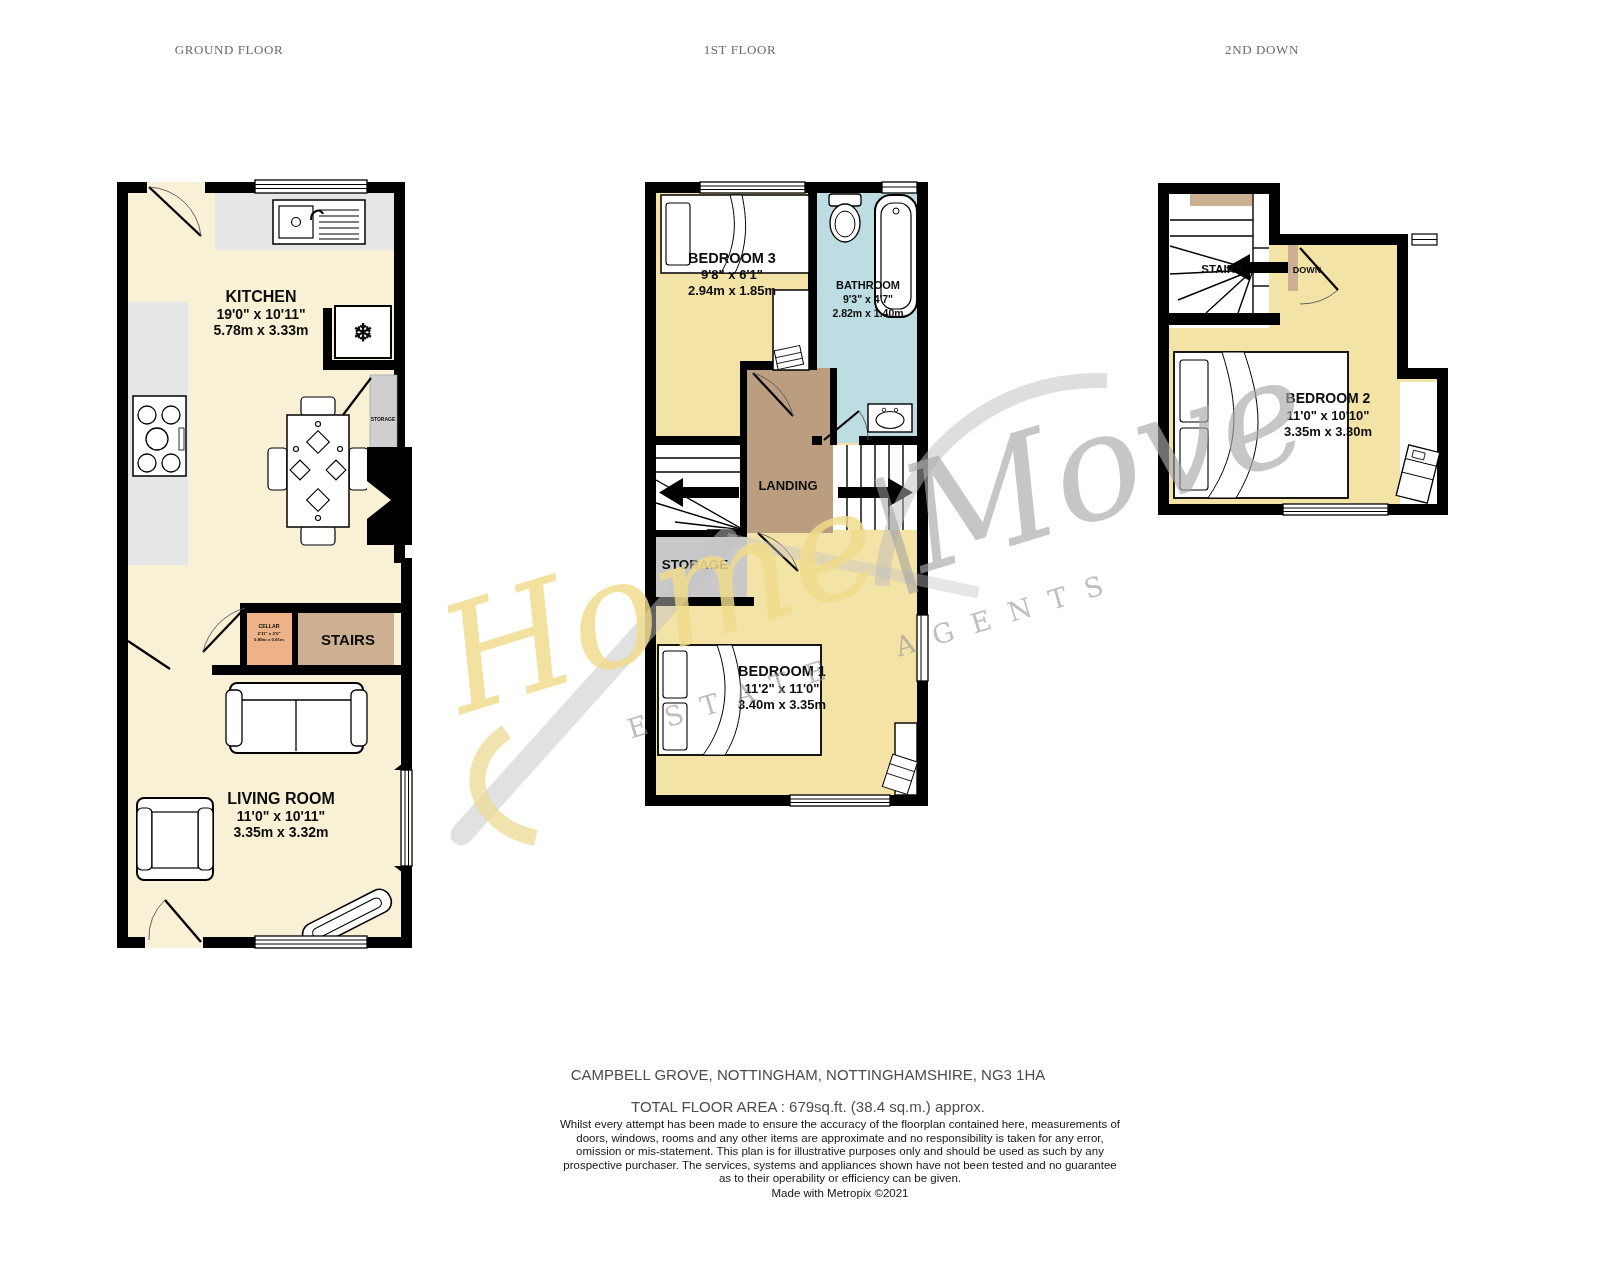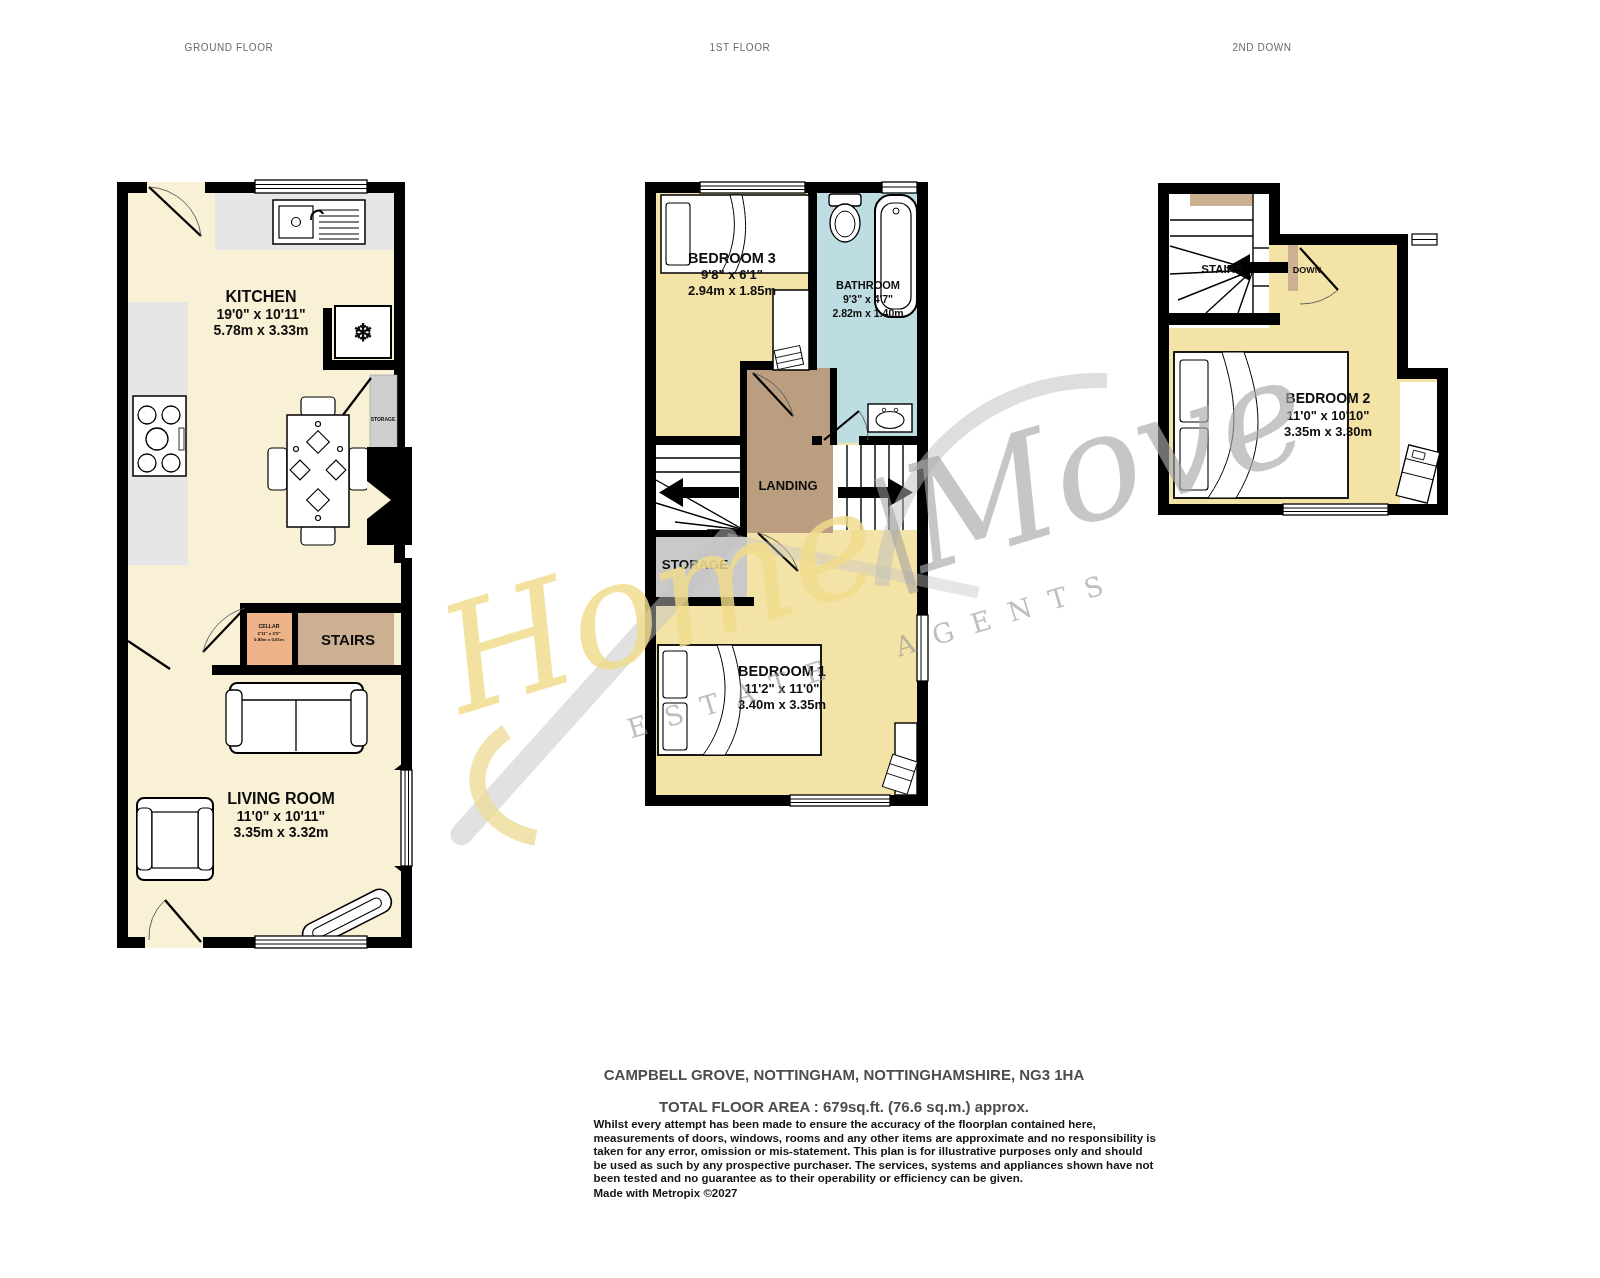--- a/index.html
+++ b/index.html
@@ -1,33 +1,33 @@
 <!DOCTYPE html>
 <html><head>
 <meta charset="utf-8">
 <style>
   html,body{margin:0;padding:0;background:#ffffff;}
   .canvas{position:relative;width:1600px;height:1278px;background:#fff;overflow:hidden;
           font-family:"Liberation Sans",sans-serif;}
-  .floor-label{position:absolute;transform:translateX(-50%);font-size:10px;color:#6a6a6a;
-               letter-spacing:.6px;white-space:nowrap;}
+  .floor-label{position:absolute;transform:translateX(-50%);font-size:13px;color:#6a6a6a;
+               letter-spacing:.6px;white-space:nowrap;font-family:Liberation Serif, serif;}
   .plan{position:absolute;}
   svg text{font-family:"Liberation Sans",sans-serif;font-weight:bold;fill:#0d0d0d;text-anchor:middle;}
   .watermark{position:absolute;left:385px;top:395px;width:800px;height:430px;
              transform:rotate(-17deg);pointer-events:none;z-index:6;}
   .wm-swoosh{position:absolute;left:0;top:0;}
   .wm-text{position:absolute;left:60px;top:95px;font-family:"DejaVu Serif",serif;
            font-style:italic;font-size:148px;line-height:1;white-space:nowrap;}
   .wm-part1{color:rgba(240,220,138,0.82);}
   .wm-divider{color:rgba(158,158,158,0.55);font-size:120px;vertical-align:12px;margin:0 -6px 0 2px;}
   .wm-part2{color:rgba(168,168,168,0.66);}
   .wm-tagline{position:absolute;left:215px;top:268px;font-family:"DejaVu Serif",serif;
               font-size:27px;color:rgba(150,150,150,0.62);letter-spacing:19px;word-spacing:28px;
               white-space:nowrap;}
-  .footer{position:absolute;left:844px;transform:translateX(-50%);z-index:8;font-weight:bold;}
+  .footer{position:absolute;left:808px;transform:translateX(-50%);text-align:center;z-index:8;}
   .addr{top:1066px;font-size:15px;color:#4d4d4d;white-space:nowrap;}
   .area{top:1098px;font-size:15px;color:#4d4d4d;white-space:nowrap;}
   .disc{top:1118px;width:565px;font-size:11.5px;line-height:1.18;color:#141414;margin-left:32px;}
   .credit{margin-top:1px;font-size:11.5px;color:#141414;}
 </style>
 </head>
 <body>
 
 <div class="canvas">
 
@@ -387,19 +387,19 @@
       <path d="M25,335 L365,130" stroke="#c3c3c3" stroke-width="22" opacity="0.5" stroke-linecap="round" fill="none"></path>
       <path d="M365,130 L590,255" stroke="#c3c3c3" stroke-width="12" opacity="0.42" fill="none"></path>
       <path d="M500,220 A215,215 0 0 1 775,90" stroke="#bdbdbd" stroke-width="15" opacity="0.5" fill="none"></path>
       <path d="M95,360 C40,330 40,268 98,250" stroke="#eedc9a" stroke-width="16" opacity="0.8" fill="none"></path>
     </svg>
     <div class="wm-text"><span class="wm-part1">Home</span><span class="wm-divider">|</span><span class="wm-part2">Move</span></div>
     <div class="wm-tagline">ESTATE AGENTS</div>
   </div>
 
   <div class="footer addr">CAMPBELL GROVE, NOTTINGHAM, NOTTINGHAMSHIRE, NG3 1HA</div>
-  <div class="footer area">TOTAL FLOOR AREA : 679sq.ft. (76.6 sq.m.) approx.</div>
+  <div class="footer area">TOTAL FLOOR AREA : 679sq.ft. (38.4 sq.m.) approx.</div>
   <div class="footer disc">
     <span>Whilst every attempt has been made to ensure the accuracy of the floorplan contained here, measurements of doors, windows, rooms and any other items are approximate and no responsibility is taken for any error, omission or mis-statement. This plan is for illustrative purposes only and should be used as such by any prospective purchaser. The services, systems and appliances shown have not been tested and no guarantee as to their operability or efficiency can be given.</span>
-    <div class="credit">Made with Metropix ©2027</div>
+    <div class="credit">Made with Metropix ©2021</div>
   </div>
 
 </div>
 
 </body></html>

